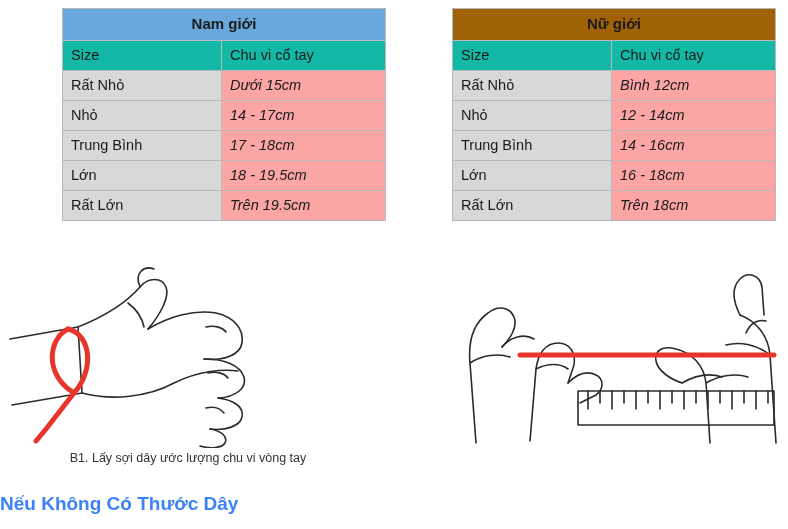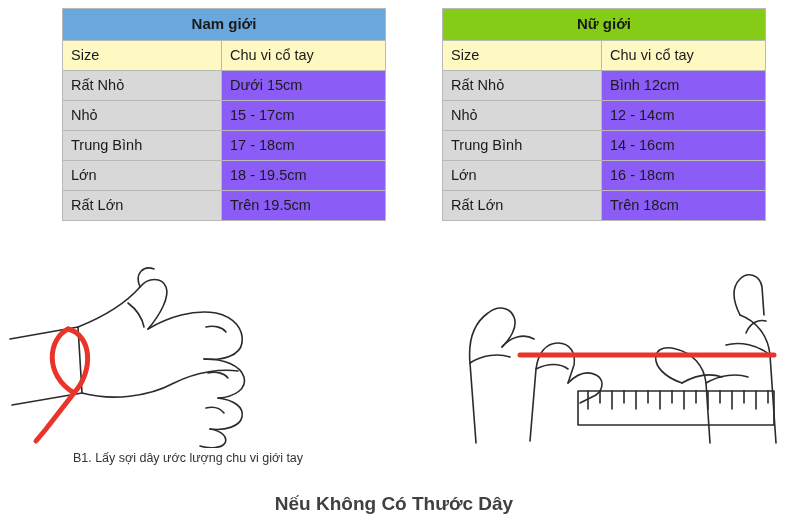--- a/index.html
+++ b/index.html
@@ -11,21 +11,21 @@
     height: 529px;
     background: #ffffff;
     font-family: "Liberation Sans", sans-serif;
     color: #1a1a1a;
     position: relative;
     overflow: hidden;
   }
   .tables-row {
     display: flex;
     justify-content: space-between;
-    padding: 8px 22px 0 62px;
+    padding: 8px 12px 0 62px;
     box-sizing: border-box;
   }
   table.size-table {
     border-collapse: collapse;
     table-layout: fixed;
   }
   table.size-table th,
   table.size-table td {
     border: 1px solid #b9b9b9;
     font-size: 14.5px;
@@ -35,29 +35,29 @@
     height: 18px;
     line-height: 18px;
   }
   table.size-table thead th.title {
     text-align: center;
     font-weight: bold;
     font-size: 15px;
     padding: 6px 8px 7px 8px;
   }
   .male .title { background: #6aa7dd; }
-  .female .title { background: #84cc16; }
+  .female .title { background: #a16207; }
   .col-size { width: 142px; }
   .col-circ { width: 147px; }
   .male tbody tr td.col-size { background: #d8d8d8; }
   .female tbody tr td.col-size { background: #d8d8d8; }
   .male tbody tr td.col-circ,
-  .female tbody tr td.col-circ { background: #8b5cf6; }
+  .female tbody tr td.col-circ { background: #fca5a5; font-style: italic; }
   .male thead th.sub,
-  .female thead th.sub { background: #fef9c3; font-weight: normal; }
+  .female thead th.sub { background: #14b8a6; font-weight: normal; }
 
   .figures {
     position: relative;
     margin-top: 22px;
     height: 250px;
   }
   .fig {
     position: absolute;
     top: 0;
   }
@@ -69,24 +69,23 @@
     width: 100%;
     text-align: center;
     font-size: 12.5px;
     color: #333;
   }
   .footer-note {
     position: absolute;
     bottom: 14px;
     left: 0;
     width: 100%;
-    text-align: center;
     font-size: 19px;
     font-weight: bold;
-    color: #404040;
+    color: #3b82f6;
   }
 </style>
 </head>
 <body>
 
 <div class="tables-row">
 
   <table class="size-table male">
     <thead>
       <tr>
@@ -97,21 +96,21 @@
         <th class="sub col-circ">Chu vi cổ tay</th>
       </tr>
     </thead>
     <tbody>
       <tr>
         <td class="col-size">Rất Nhỏ</td>
         <td class="col-circ">Dưới 15cm</td>
       </tr>
       <tr>
         <td class="col-size">Nhỏ</td>
-        <td class="col-circ">15 - 17cm</td>
+        <td class="col-circ">14 - 17cm</td>
       </tr>
       <tr>
         <td class="col-size">Trung Bình</td>
         <td class="col-circ">17 - 18cm</td>
       </tr>
       <tr>
         <td class="col-size">Lớn</td>
         <td class="col-circ">18 - 19.5cm</td>
       </tr>
       <tr>
@@ -180,21 +179,21 @@
         <path d="M198 165 C206 163 212 165 216 170"></path>
 
         <path d="M120 60 C128 66 134 74 136 84"></path>
       </g>
       <g fill="none" stroke="#e8342a" stroke-width="5" stroke-linecap="round">
         <path d="M60 86 C84 92 86 128 66 150"></path>
         <path d="M60 86 C40 96 36 132 66 150"></path>
         <path d="M66 150 L38 186 L28 198"></path>
       </g>
     </svg>
-    <div class="caption">B1. Lấy sợi dây ước lượng chu vi giới tay</div>
+    <div class="caption">B1. Lấy sợi dây ước lượng chu vi vòng tay</div>
   </div>
 
   <div class="fig fig-right">
     <svg width="370" height="205" viewBox="0 0 370 205">
       <g fill="none" stroke="#2b2b2b" stroke-width="1.6" stroke-linecap="round" stroke-linejoin="round">
 
         <path d="M66 200 L60 120 C58 98 64 80 78 70 C88 62 100 64 104 74 C108 84 100 96 92 104"></path>
         <path d="M120 198 L126 126 C128 110 136 100 148 100 C160 100 166 110 164 122 L158 140"></path>
         <path d="M92 104 C100 94 114 90 124 96"></path>
         <path d="M60 120 C72 112 88 110 100 114"></path>

